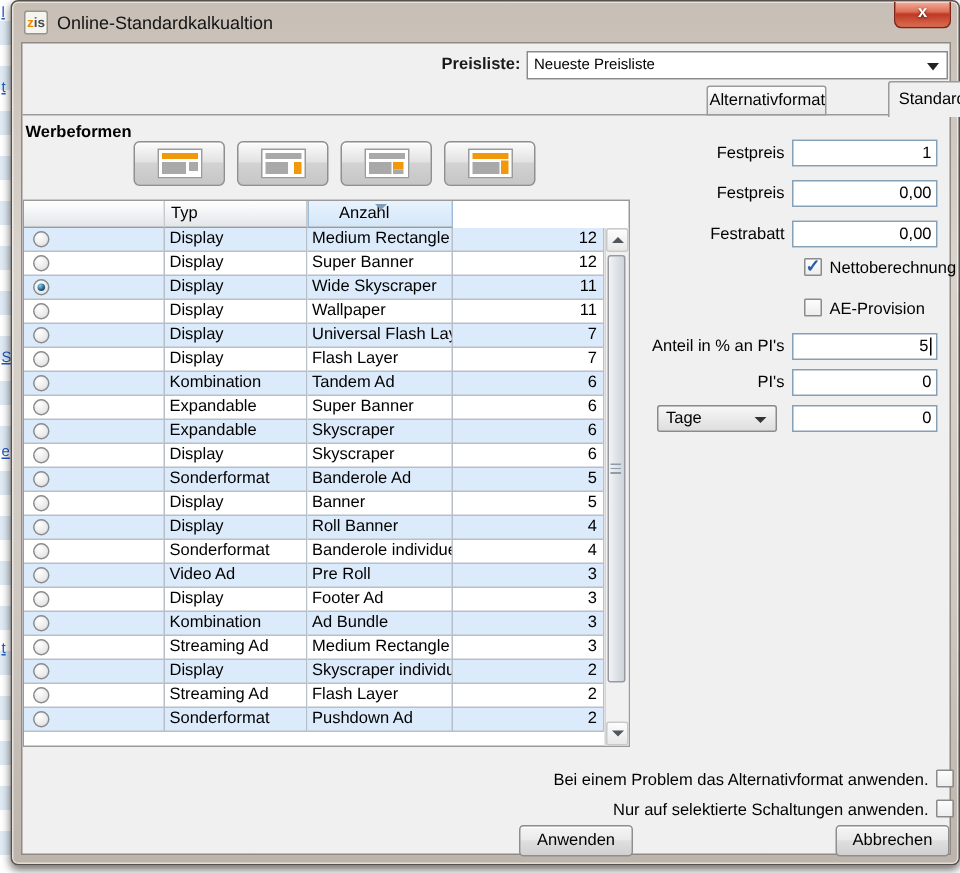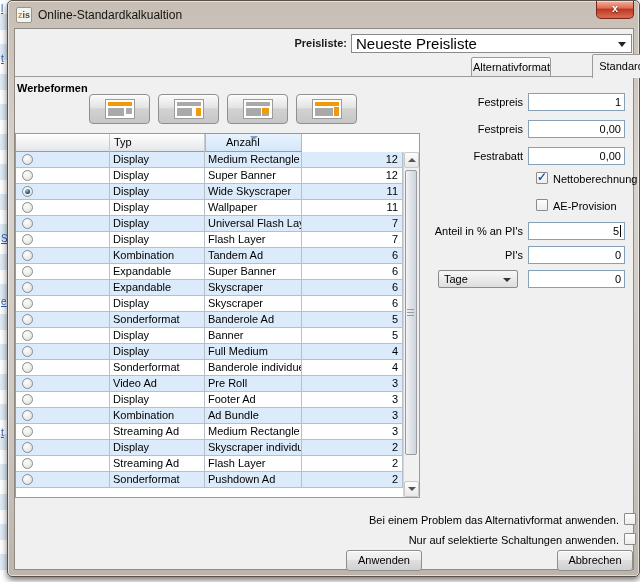--- a/index.html
+++ b/index.html
@@ -23,21 +23,21 @@
     border:1px solid #7c251a; border-top:none; border-radius:0 0 5px 5px;
     color:#fff; font-size:11px; font-weight:bold; text-align:center; line-height:15px;
     text-shadow:0 1px 2px rgba(0,0,0,.6); box-shadow:inset 0 1px 0 rgba(255,255,255,.5); cursor:default; }
 
   
   .client { position:absolute; left:6px; top:27px; width:620px; height:542px;
     background:#f0f0f0; border:1px solid #8f8a84; }
 
   .pl-label { position:absolute; left:160px; top:8px; width:172px; text-align:right; font-size:11px; font-weight:bold; color:#1a1a1a; }
   .pl-combo { position:absolute; left:336px; top:5px; width:281px; height:19px; background:#fff;
-    border:1px solid #8a8a8a; font-size:15px; line-height:17px; padding-left:4px; color:#000; }
+    border:1px solid #8a8a8a; font-size:10px; line-height:17px; padding-left:4px; color:#000; }
   .pl-combo .arr { position:absolute; right:5px; top:7px; width:0; height:0;
     border-left:4px solid transparent; border-right:4px solid transparent; border-top:5px solid #222; }
 
   .hline { position:absolute; left:0; right:0; top:47px; border-top:1px solid #9b9b9b; }
   .tab { position:absolute; font-size:11px; text-align:right; color:#000; }
   .tab.inactive { left:456px; top:28px; width:80px; height:20px; line-height:19px;
     background:linear-gradient(to bottom,#fdfdfd,#e6e6e6); border:1px solid #9b9b9b; border-radius:2px 2px 0 0; z-index:1; }
   .tab.active { left:537px; top:25px; width:84px; height:24px; line-height:22px;
     background:#f0f0f0; border:1px solid #9b9b9b; border-bottom:none; border-radius:2px 2px 0 0; z-index:2;margin-left:40px; }
 
@@ -269,21 +269,21 @@
   </div>
             <div class="trow">
     <div class="cell"><span class="radio"></span></div>
     <div class="cell">Display</div>
     <div class="cell">Banner</div>
     <div class="cell c-anz">5</div>
   </div>
             <div class="trow">
     <div class="cell"><span class="radio"></span></div>
     <div class="cell">Display</div>
-    <div class="cell">Full Medium</div>
+    <div class="cell">Roll Banner</div>
     <div class="cell c-anz">4</div>
   </div>
             <div class="trow">
     <div class="cell"><span class="radio"></span></div>
     <div class="cell">Sonderformat</div>
     <div class="cell">Banderole individuell</div>
     <div class="cell c-anz">4</div>
   </div>
             <div class="trow">
     <div class="cell"><span class="radio"></span></div>

